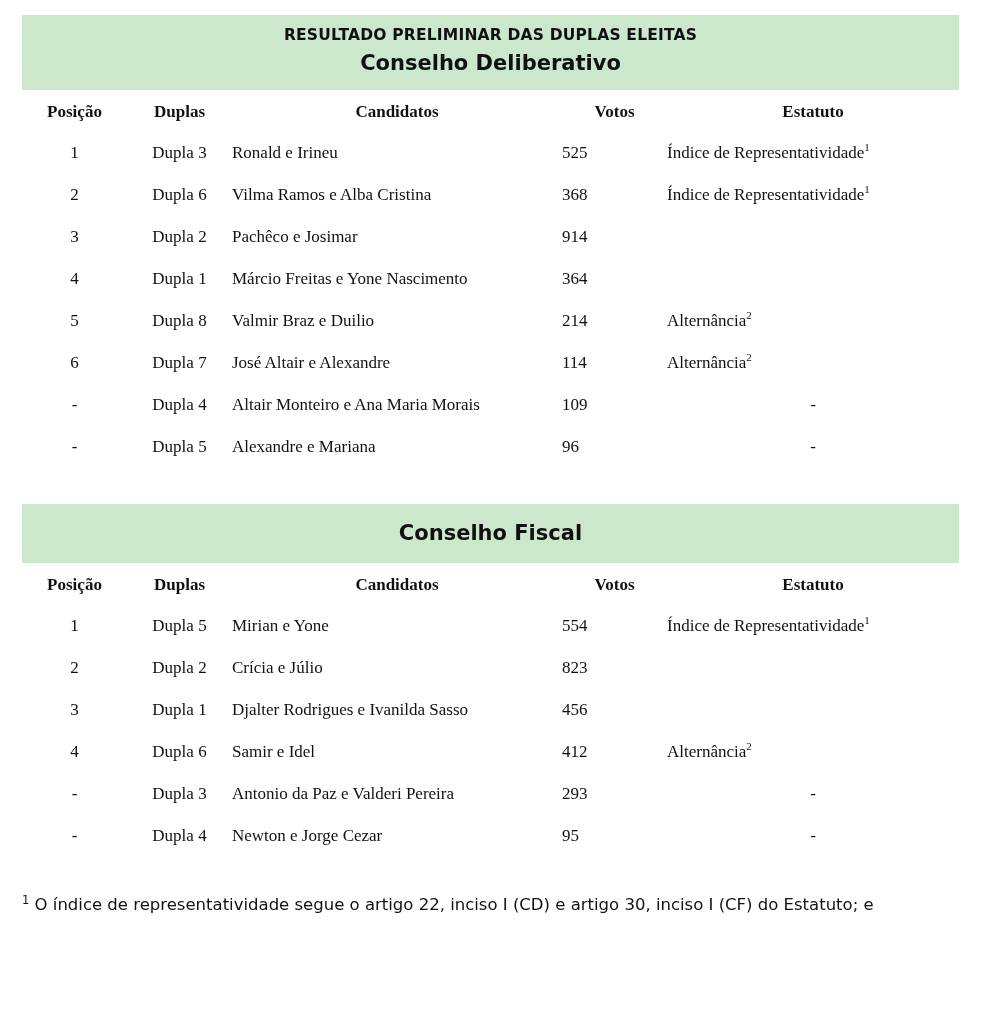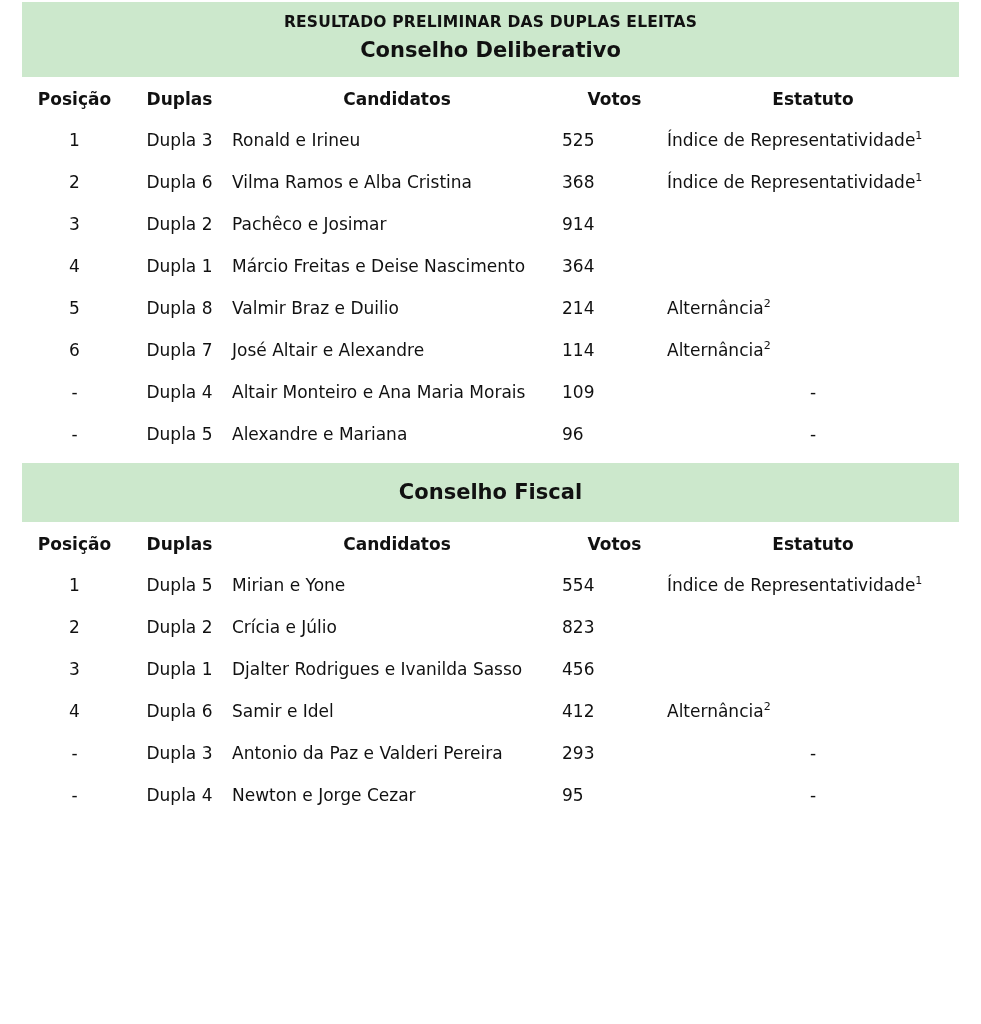--- a/index.html
+++ b/index.html
@@ -12,40 +12,42 @@
     height: 1024px;
     font-family: "DejaVu Sans", "Liberation Sans", sans-serif;
     color: #111111;
     overflow: hidden;
   }
   .page {
     position: relative;
     width: 981px;
     height: 970px;
     box-sizing: border-box;
-    padding: 2px 22px;
+    padding: 15px 22px;
   }
   .band {
     background: #cce8cc;
     text-align: center;
     font-weight: bold;
     font-size: 17px;
     line-height: 1.55;
     padding: 8px 0 10px 0;
     color: #111111;
   }
   .band .line1 { font-size: 15.5px; letter-spacing: .2px; }
   .band .line2 { font-size: 21px; }
   .band.single {
     padding: 13px 0 14px 0;
+    margin-top: 28px;
   }
   table.results {
     width: 100%;
     border-collapse: collapse;
     table-layout: fixed;
+    font-family: Liberation Serif, serif;
   }
   table.results col.c-pos { width: 105px; }
   table.results col.c-dup { width: 105px; }
   table.results col.c-cand { width: 330px; }
   table.results col.c-votos { width: 105px; }
   table.results col.c-est { width: 292px; }
 
   table.results th {
     font-size: 17px;
     font-weight: bold;
@@ -127,21 +129,21 @@
         <tr>
           <td class="td-pos">3</td>
           <td class="td-dup">Dupla 2</td>
           <td class="td-cand">Pachêco e Josimar</td>
           <td class="td-votos">914</td>
           <td class="td-est"></td>
         </tr>
         <tr>
           <td class="td-pos">4</td>
           <td class="td-dup">Dupla 1</td>
-          <td class="td-cand">Márcio Freitas e Deise Nascimento</td>
+          <td class="td-cand">Márcio Freitas e Yone Nascimento</td>
           <td class="td-votos">364</td>
           <td class="td-est"></td>
         </tr>
         <tr>
           <td class="td-pos">5</td>
           <td class="td-dup">Dupla 8</td>
           <td class="td-cand">Valmir Braz e Duilio</td>
           <td class="td-votos">214</td>
           <td class="td-est"><span>Alternância</span><sup>2</sup></td>
         </tr>
@@ -232,15 +234,18 @@
           <td class="td-pos dash-cell">-</td>
           <td class="td-dup">Dupla 4</td>
           <td class="td-cand">Newton e Jorge Cezar</td>
           <td class="td-votos">95</td>
           <td class="td-est dash dash-cell"><span>-</span></td>
         </tr>
       </tbody>
   </table>
 
   <div class="notes">
+    <div>
+      <sup>1</sup><span> O índice de representatividade segue o artigo 22, inciso I (CD)  e artigo 30, inciso I (CF) do Estatuto; e</span>
+    </div>
   </div>
 
 </div>
 
 </body></html>

